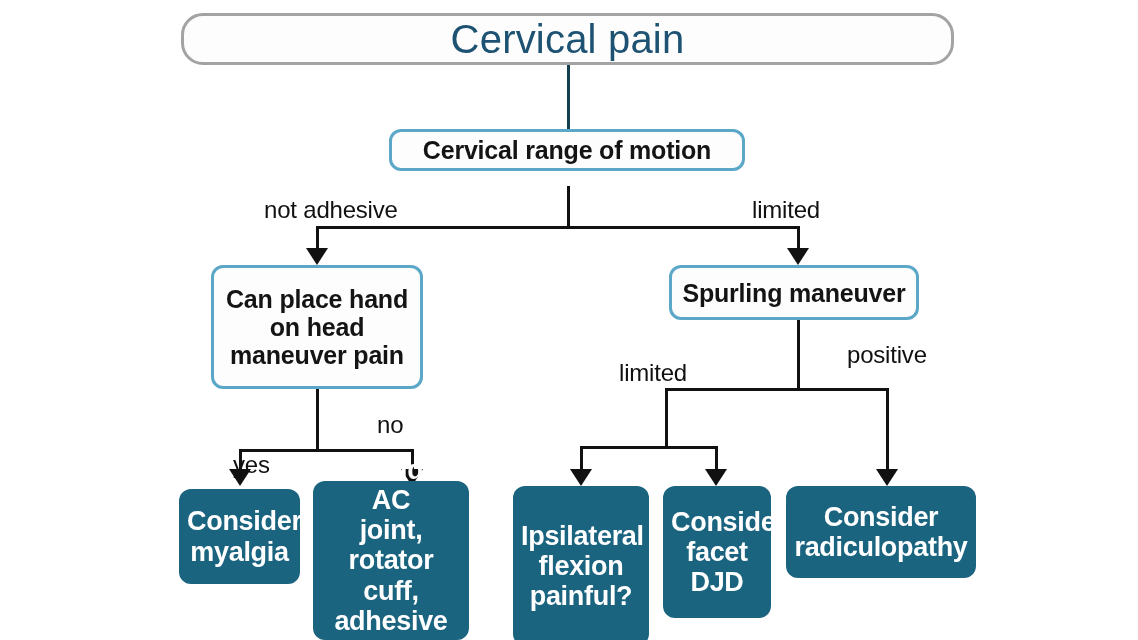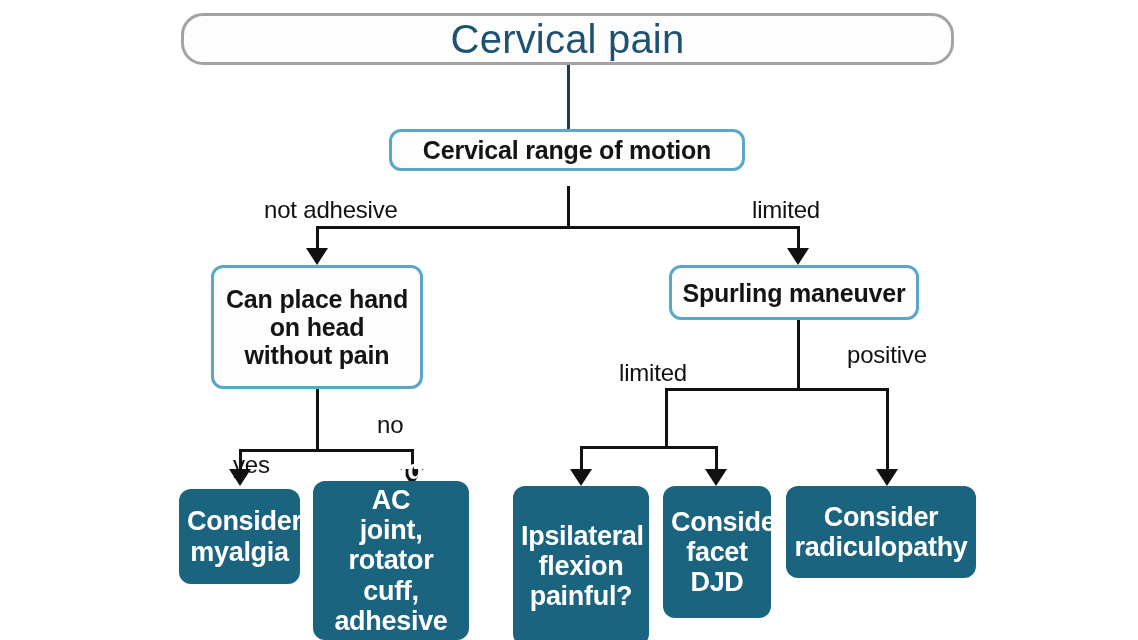--- a/index.html
+++ b/index.html
@@ -138,21 +138,21 @@
     <span class="label">Cervical pain</span>
   </div>
 
   <div class="node decision" style="left:389px; top:129px; width:356px; height:42px;">
     <span class="label">Cervical range of motion</span>
   </div>
 
   <div class="node decision" style="left:211px; top:265px; width:212px; height:124px;">
     <span class="label">Can place hand
 on head
-without pain</span>
+maneuver pain</span>
   </div>
 
   <div class="node decision" style="left:669px; top:265px; width:250px; height:55px;">
     <span class="label">Spurling maneuver</span>
   </div>
 
   <div class="node terminal" style="left:179px; top:489px; width:121px; height:95px;">
     <span class="label">Consider
 myalgia</span>
   </div>

